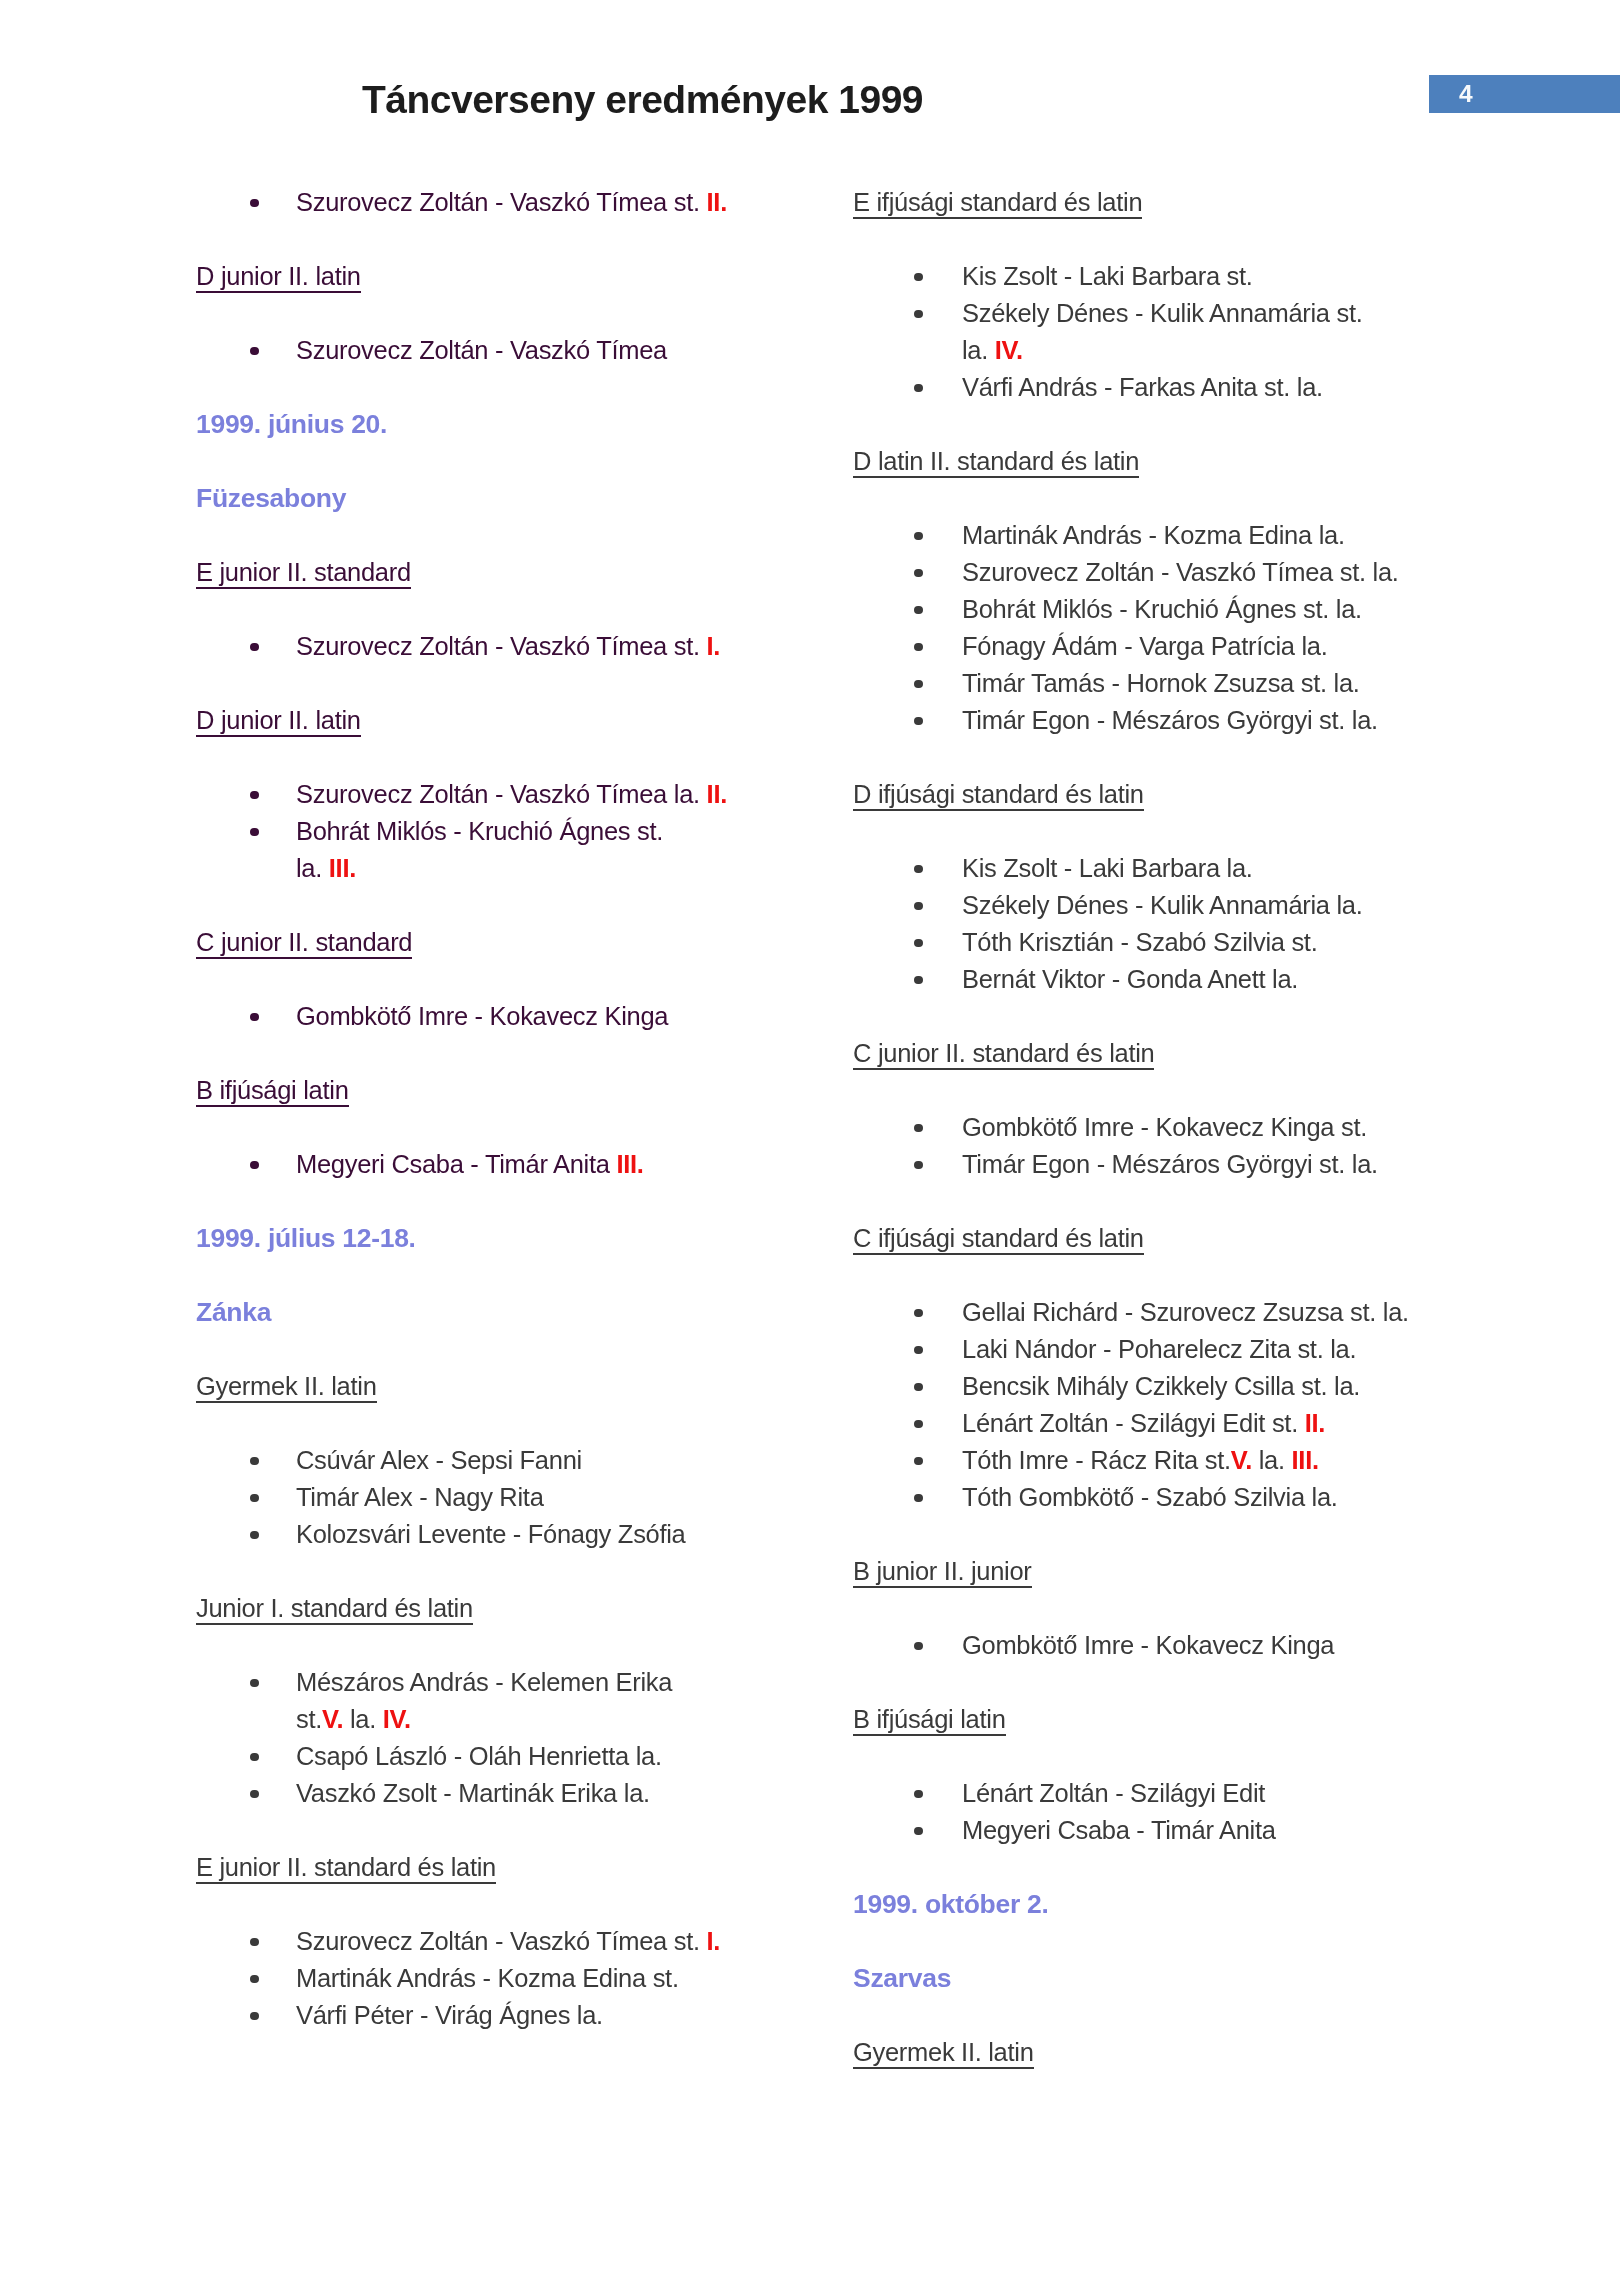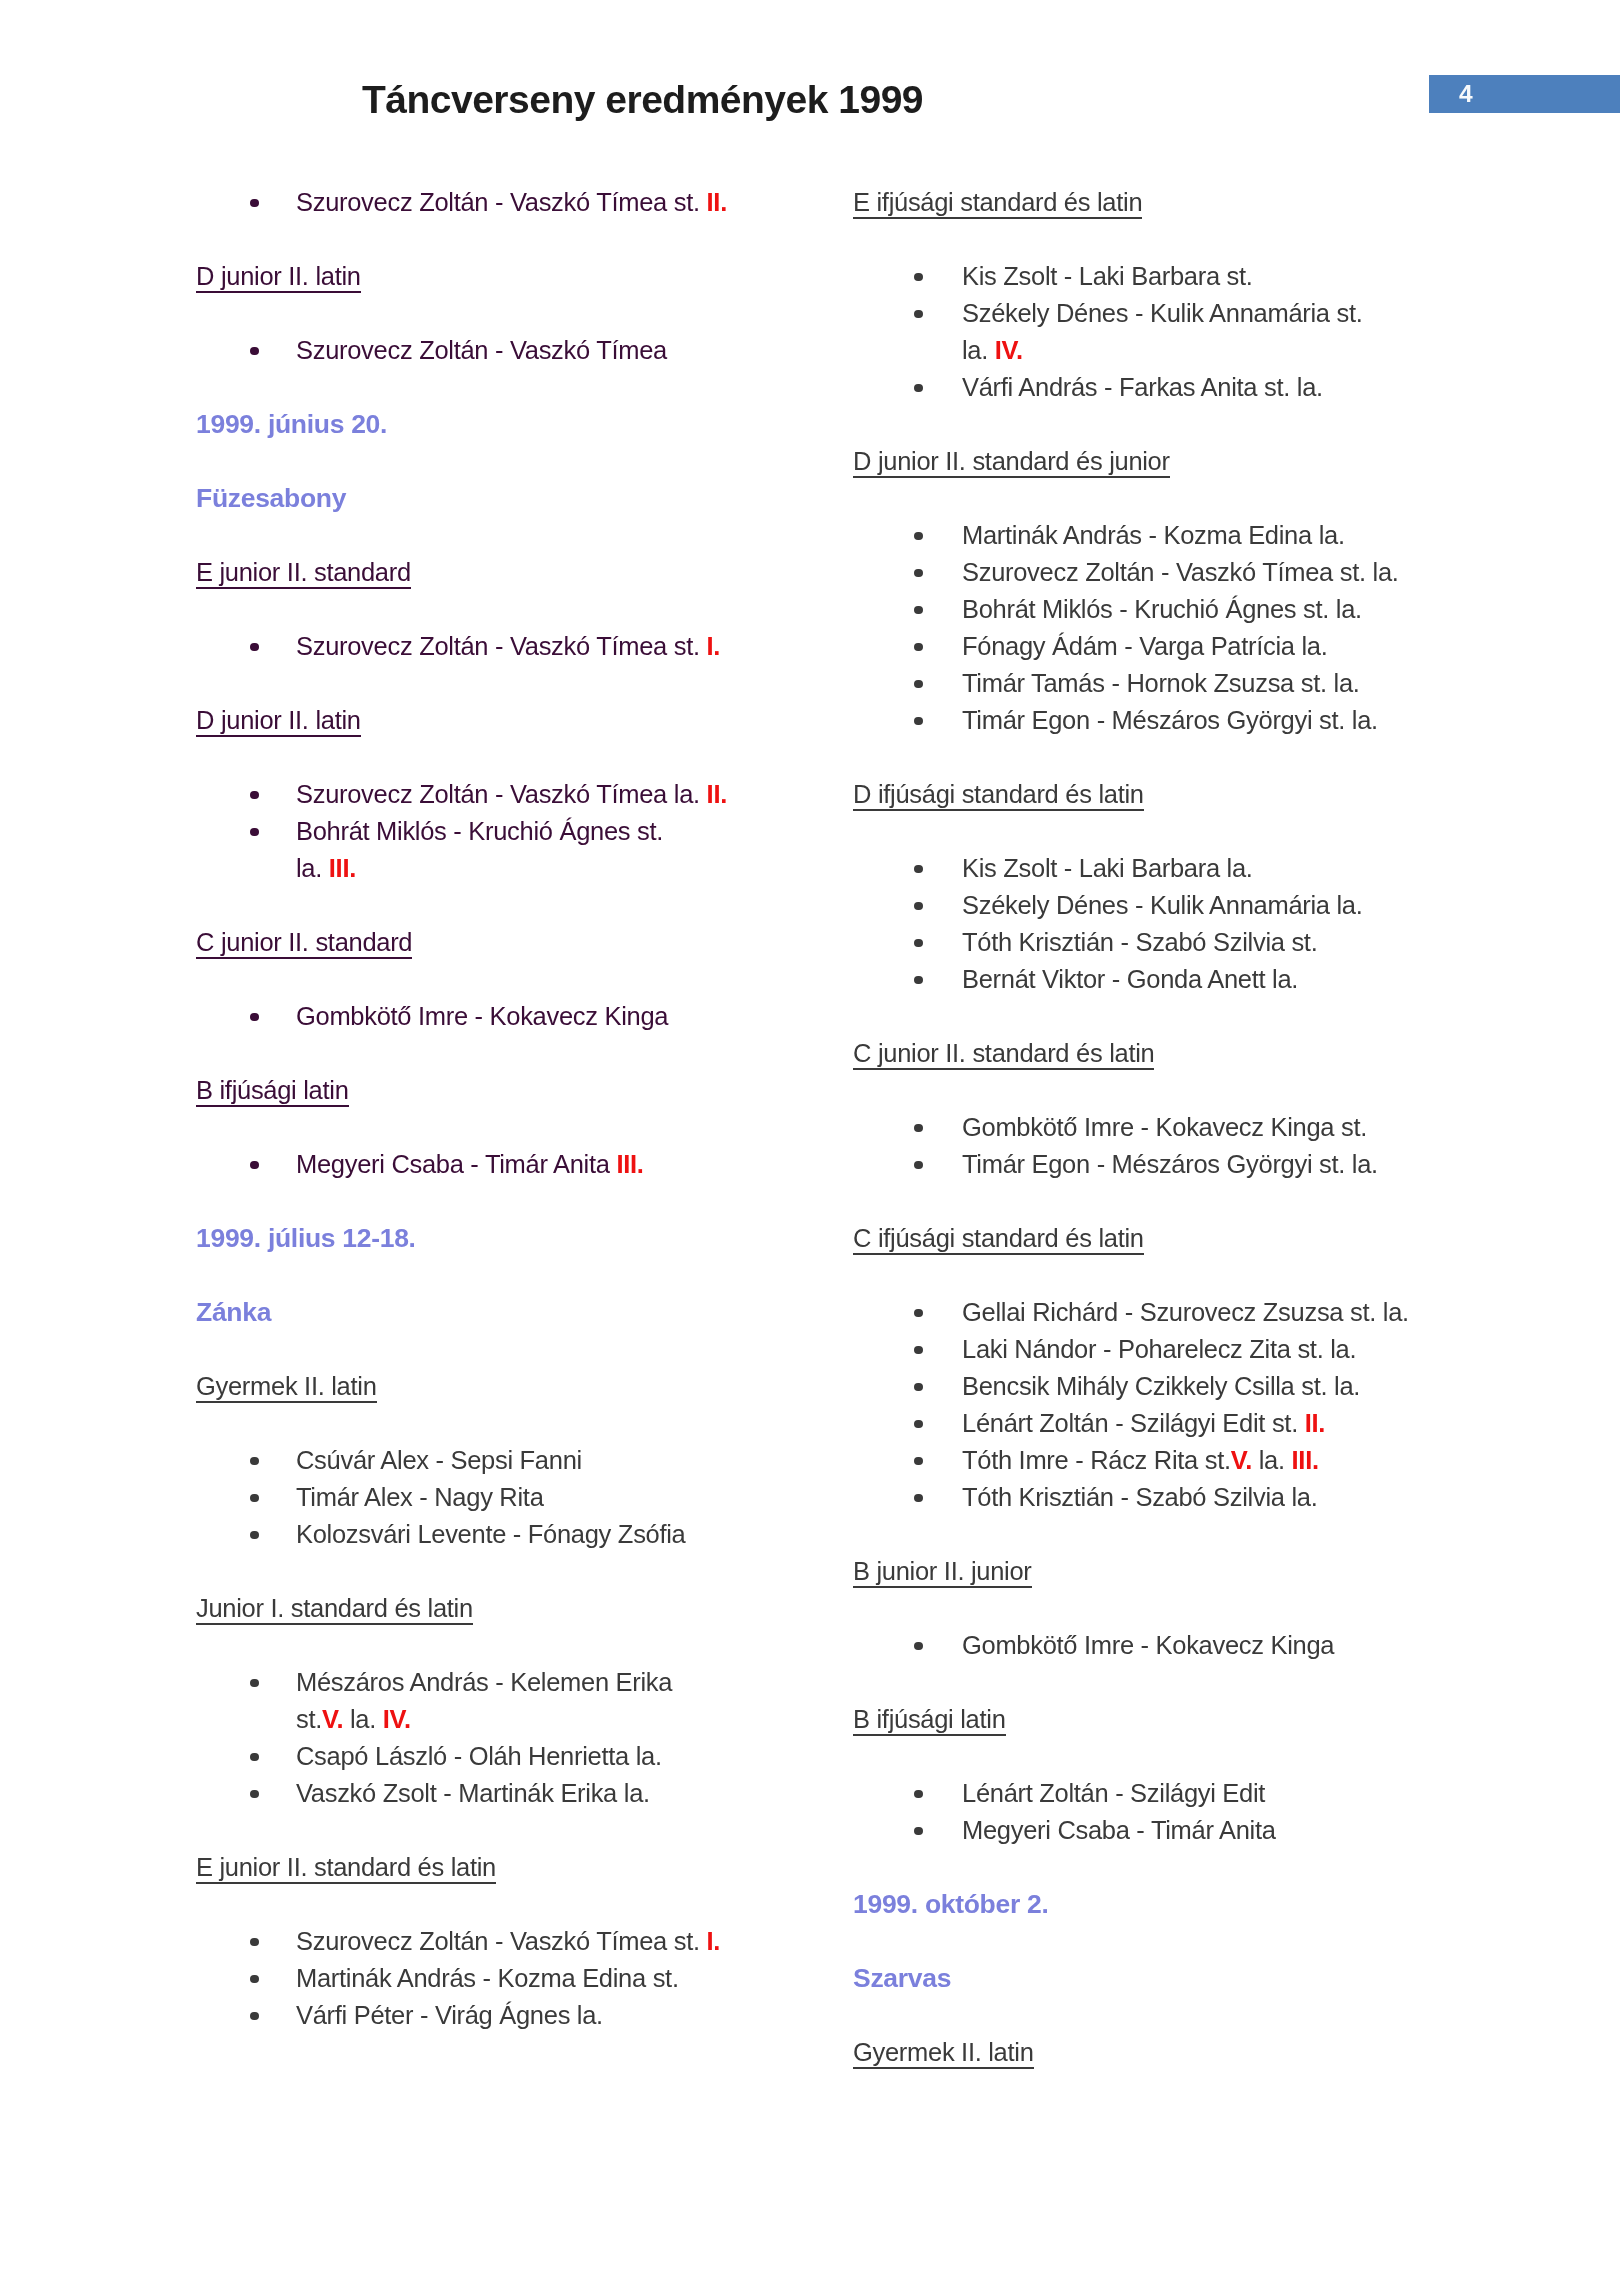--- a/index.html
+++ b/index.html
@@ -92,21 +92,21 @@
         <li><span class="dot"></span><span>Várfi Péter - Virág Ágnes la.</span></li>
       </ul>
     </div>
   <div class="col col-right">
       <div class="block heading black"><span class="hd">E ifjúsági standard és latin</span></div>
       <ul class="block bullets black">
         <li><span class="dot"></span><span>Kis Zsolt - Laki Barbara st.</span></li>
         <li><span class="dot"></span><span>Székely Dénes - Kulik Annamária st.</span><br><span>la. </span><span class="red">IV.</span></li>
         <li><span class="dot"></span><span>Várfi András - Farkas Anita st. la.</span></li>
       </ul>
-      <div class="block heading black"><span class="hd">D junior II. standard és junior</span></div>
+      <div class="block heading black"><span class="hd">D latin II. standard és latin</span></div>
       <ul class="block bullets black">
         <li><span class="dot"></span><span>Martinák András - Kozma Edina la.</span></li>
         <li><span class="dot"></span><span>Szurovecz Zoltán - Vaszkó Tímea st. la.</span></li>
         <li><span class="dot"></span><span>Bohrát Miklós - Kruchió Ágnes st. la.</span></li>
         <li><span class="dot"></span><span>Fónagy Ádám - Varga Patrícia la.</span></li>
         <li><span class="dot"></span><span>Timár Tamás - Hornok Zsuzsa st. la.</span></li>
         <li><span class="dot"></span><span>Timár Egon - Mészáros Györgyi st. la.</span></li>
       </ul>
       <div class="block heading black"><span class="hd">D ifjúsági standard és latin</span></div>
       <ul class="block bullets black">
@@ -120,21 +120,21 @@
         <li><span class="dot"></span><span>Gombkötő Imre - Kokavecz Kinga st.</span></li>
         <li><span class="dot"></span><span>Timár Egon - Mészáros Györgyi st. la.</span></li>
       </ul>
       <div class="block heading black"><span class="hd">C ifjúsági standard és latin</span></div>
       <ul class="block bullets black">
         <li><span class="dot"></span><span>Gellai Richárd - Szurovecz Zsuzsa st. la.</span></li>
         <li><span class="dot"></span><span>Laki Nándor - Poharelecz Zita st. la.</span></li>
         <li><span class="dot"></span><span>Bencsik Mihály Czikkely Csilla st. la.</span></li>
         <li><span class="dot"></span><span>Lénárt Zoltán - Szilágyi Edit st. </span><span class="red">II.</span></li>
         <li><span class="dot"></span><span>Tóth Imre - Rácz Rita st.</span><span class="red">V.</span><span> la. </span><span class="red">III.</span></li>
-        <li><span class="dot"></span><span>Tóth Krisztián - Szabó Szilvia la.</span></li>
+        <li><span class="dot"></span><span>Tóth Gombkötő - Szabó Szilvia la.</span></li>
       </ul>
       <div class="block heading black"><span class="hd">B junior II. junior</span></div>
       <ul class="block bullets black">
         <li><span class="dot"></span><span>Gombkötő Imre - Kokavecz Kinga</span></li>
       </ul>
       <div class="block heading black"><span class="hd">B ifjúsági latin</span></div>
       <ul class="block bullets black">
         <li><span class="dot"></span><span>Lénárt Zoltán - Szilágyi Edit</span></li>
         <li><span class="dot"></span><span>Megyeri Csaba - Timár Anita</span></li>
       </ul>

